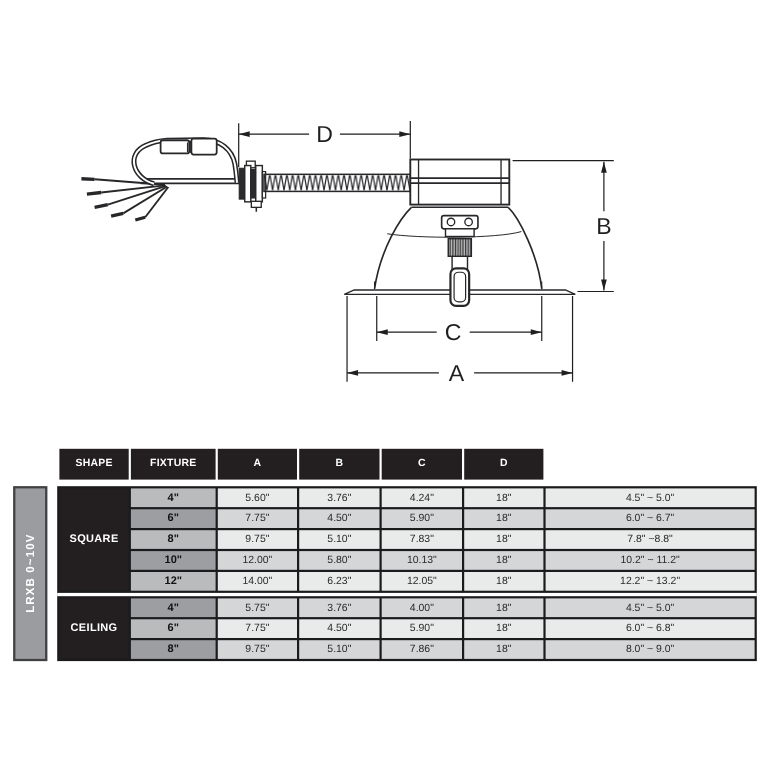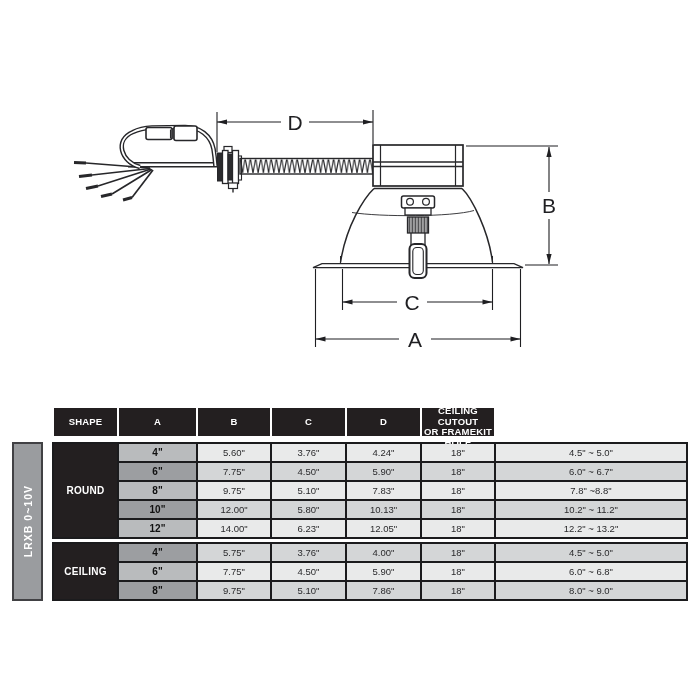--- a/index.html
+++ b/index.html
@@ -164,33 +164,30 @@
   </svg>
 
   <div class="side-tab">
     <span>LRXB 0~10V</span>
   </div>
 
   <div class="spec-table">
 
     <div class="thead">
       <div class="hcell">SHAPE</div>
+      <div class="hcell">FIXTURE</div>
       <div class="hcell">A</div>
       <div class="hcell">B</div>
       <div class="hcell">C</div>
       <div class="hcell">D</div>
-      <div class="hcell">
-        <div>SUGGESTED CEILING CUTOUT</div>
-        <div>OR FRAMEKIT HOLE</div>
-      </div>
     </div>
 
     <div class="tbody">
 
-      <div class="cell shape-cell" style="grid-area:1/1/6/2">ROUND</div>
+      <div class="cell shape-cell" style="grid-area:1/1/6/2">SQUARE</div>
       <div class="cell shape-cell" style="grid-area:7/1/10/2">CEILING</div>
       <div class="divider" style="grid-area:6/1/7/8"></div>
 
       <div class="cell fx fxl" style="grid-area:1/2">4"</div>
       <div class="cell lt" style="grid-area:1/3">5.60"</div>
       <div class="cell lt" style="grid-area:1/4">3.76"</div>
       <div class="cell lt" style="grid-area:1/5">4.24"</div>
       <div class="cell lt" style="grid-area:1/6">18"</div>
       <div class="cell lt" style="grid-area:1/7">4.5" ~ 5.0"</div>
 

